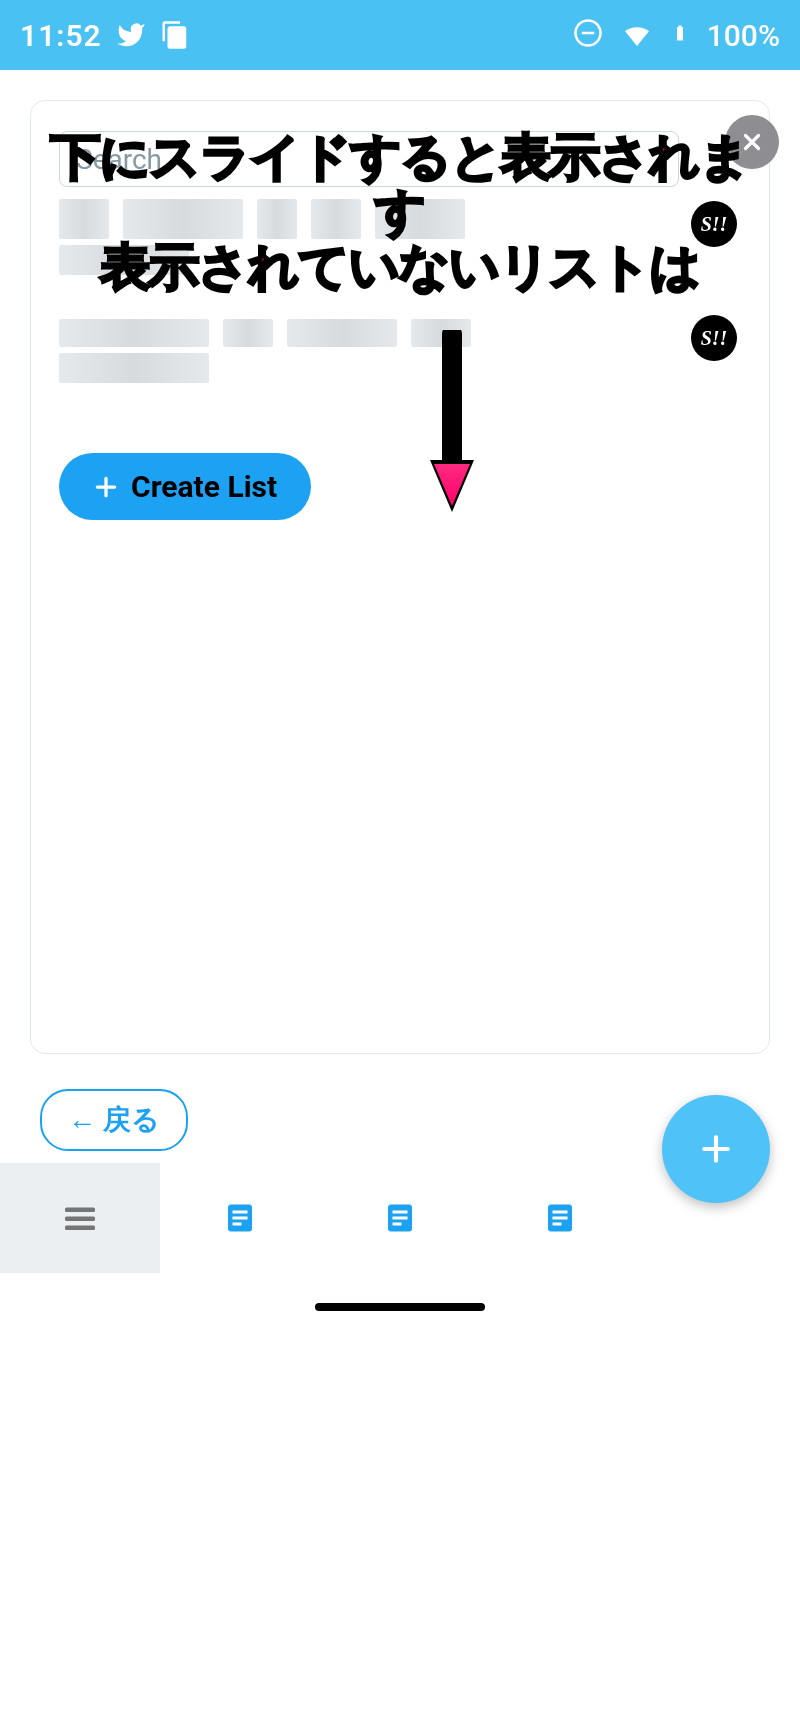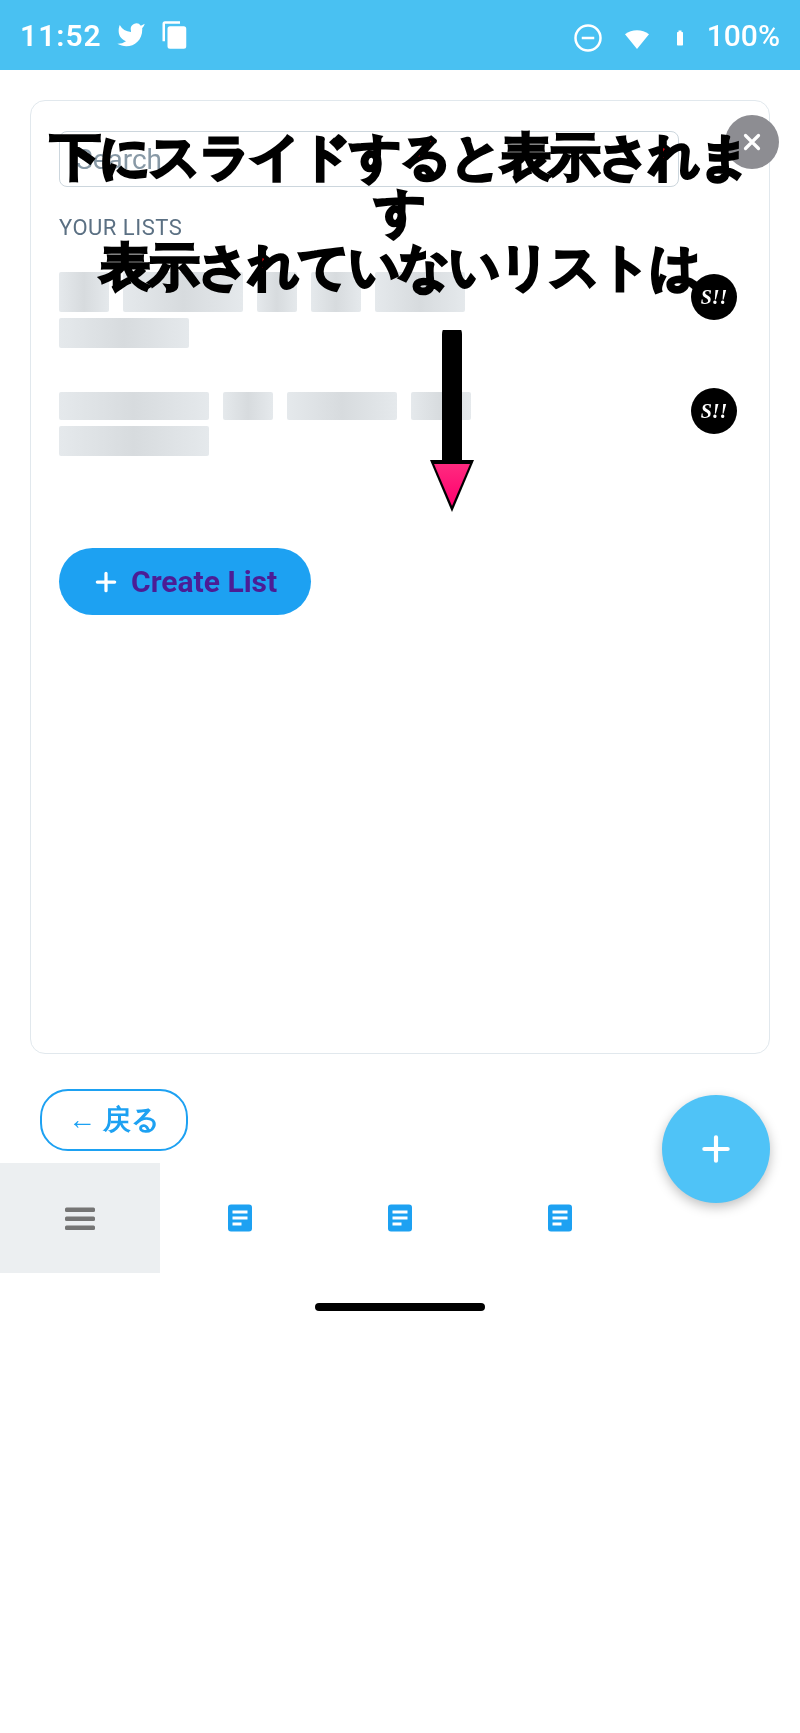--- a/index.html
+++ b/index.html
@@ -4,21 +4,21 @@
 <style>
   * { margin: 0; padding: 0; box-sizing: border-box; font-family: -apple-system, BlinkMacSystemFont, "Segoe UI", Roboto, Helvetica, Arial, sans-serif; }
   html, body { width: 800px; height: 1733px; background: #fff; overflow: hidden; }
   .screen { width: 800px; height: 1329px; position: relative; background: #fff; }
 
   
   .status-bar { height: 70px; background: #49c1f2; display: flex; align-items: center; padding: 0 20px; color: #fff; }
   .sb-left { display: flex; align-items: center; gap: 14px; }
   .sb-time { font-size: 30px; font-weight: 600; letter-spacing: 1px; }
   .sb-ic { display: inline-flex; }
-  .sb-right { margin-left: auto; display: flex; align-items: flex-end; gap: 18px; }
+  .sb-right { margin-left: auto; display: flex; align-items: flex-start; gap: 18px; }
   .sb-pct { font-size: 30px; font-weight: 500; }
 
   
   .content { position: absolute; top: 70px; left: 0; right: 0; bottom: 0; background: #fff; }
 
   
   .modal { position: absolute; top: 30px; left: 30px; right: 30px; bottom: 275px; border: 1.5px solid #e1e8ed; border-radius: 15px; background: #fff; padding: 30px 28px 30px 28px; }
   .close-btn { position: absolute; top: 14px; right: -10px; width: 54px; height: 54px; border-radius: 50%; background: #8d8d92; display: flex; align-items: center; justify-content: center; z-index: 5; }
   .close-btn svg { width: 26px; height: 26px; }
   .search-input { width: 620px; height: 56px; border: 1px solid #ccd6dd; border-radius: 8px; padding: 0 16px; font-size: 28px; color: #5b7083; background: #fff; }
@@ -27,21 +27,21 @@
 
   
   .list-item { position: relative; height: 100px; margin-bottom: 14px; display: flex; align-items: center; }
   .blur-seg { background: linear-gradient(90deg,#e5e9ec,#d7dbde,#e5e9ec); border-radius: 2px; margin-right: 14px; }
   .seg1 { height: 40px; }
   .seg2 { height: 30px; margin-top: 6px; }
   .blur-col { display: flex; flex-direction: column; }
   .list-item .badge { position: absolute; right: 4px; top: 14px; width: 46px; height: 46px; border-radius: 50%; background: #000; color: #fff; display: flex; align-items: center; justify-content: center; font-style: italic; font-weight: 700; font-size: 20px; font-family: Georgia, 'Times New Roman', serif; }
 
   
-  .create-btn { display: inline-flex; align-items: center; gap: 12px; background: #1da1f2; color: #4c1d95; font-size: 30px; font-weight: 700; padding: 16px 34px; border-radius: 34px; margin-top: 60px; }
+  .create-btn { display: inline-flex; align-items: center; gap: 12px; background: #1da1f2; color: #000000; font-size: 30px; font-weight: 700; padding: 16px 34px; border-radius: 34px; margin-top: 38px; }
   .create-btn svg { width: 26px; height: 26px; }
 
   .hint-text { position: absolute; left: 0; right: 0; top: 50%; transform: translateY(20%); text-align: center; font-size: 30px; color: #8899a6; line-height: 1.35; padding: 0 30px; }
 
   
   .anno-wrap { position: absolute; top: 60px; left: 30px; right: 30px; z-index: 6; pointer-events: none; text-align: center; }
   .anno-text { font-size: 50px; font-weight: 900; color: #ff0815; -webkit-text-stroke: 3px #000; text-stroke: 3px #000; line-height: 1.1; letter-spacing: -1px; }
   .arrow-wrap { position: absolute; top: 260px; left: 50%; transform: translateX(22px); z-index: 6; pointer-events: none; }
 
   
@@ -109,21 +109,20 @@
 
     <div class="modal">
       <div class="close-btn">
         <svg viewBox="0 0 24 24">
             <path fill="none" stroke="#fff" stroke-width="3" stroke-linecap="round" d="M6 6l12 12M18 6L6 18"></path>
           </svg>
       </div>
 
       <input class="search-input" type="text" placeholder="Search" style="">
 
-      <div class="section-label">YOUR LISTS</div>
 
       
       <div class="list-item">
         <div class="blur-col">
           <div class="blur-row">
             <span class="blur-seg seg1" style="width:50px"></span>
             <span class="blur-seg seg1" style="width:120px"></span>
             <span class="blur-seg seg1" style="width:40px"></span>
             <span class="blur-seg seg1" style="width:50px"></span>
             <span class="blur-seg seg1" style="width:90px"></span>

